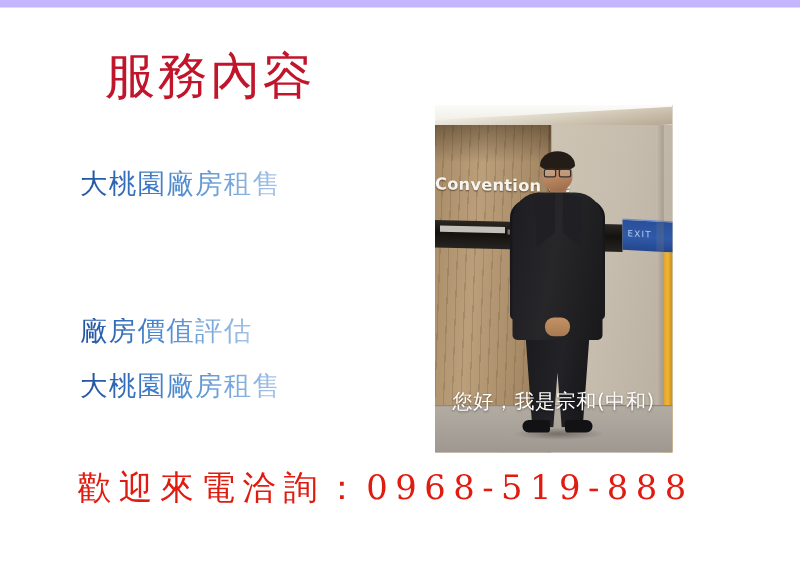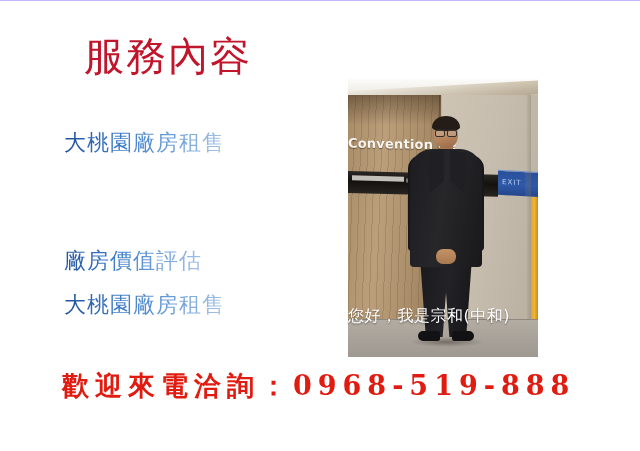--- a/index.html
+++ b/index.html
@@ -11,21 +11,21 @@
   body {
     font-family: "DejaVu Sans", "Liberation Sans", sans-serif;
   }
 
   #slide {
     position: relative;
     width: 640px;
     height: 451px;
     background: #ffffff;
     overflow: hidden;
-    border-top: 1px solid #c4b5fd;
+    border-top: 6px solid #c4b5fd;
     box-sizing: border-box;
   }
 
   
   .title-heading {
     position: absolute;
     left: 84px;
     top: 34px;
     font-size: 40px;
     line-height: 1.05;
@@ -54,21 +54,21 @@
   .bullet-1 { top: 130px; }
   .bullet-2 { top: 212px; margin-top: 36px; }
   .bullet-3 { top: 292px; }
 
   .phone-line {
     position: absolute;
     left: 62px;
     top: 370px;
     font-size: 27px;
     line-height: 1.1;
-    font-weight: bold;
+    font-weight: normal;
     color: #e01b10;
     letter-spacing: 6px;
     white-space: nowrap;
     font-family: "DejaVu Serif", "Liberation Serif", serif;
   }
 
   
   .photo {
     position: absolute;
     left: 348px;
@@ -313,20 +313,21 @@
     left: 62px; top: 258px; width: 74px; height: 10px;
     background: radial-gradient(ellipse at center, rgba(40,35,30,0.40), rgba(40,35,30,0) 70%);
   }
 
   
   .photo-caption {
     position: absolute;
     left: 348px;
     top: 305px;
     width: 190px;
+    text-align: center;
     font-size: 16px;
     line-height: 1.2;
     color: #ffffff;
     font-family: "DejaVu Sans", "Liberation Sans", sans-serif;
     letter-spacing: 0.5px;
     white-space: nowrap;
     text-shadow: 0 1px 2px rgba(0,0,0,0.45);
   }
 </style>
 </head>

